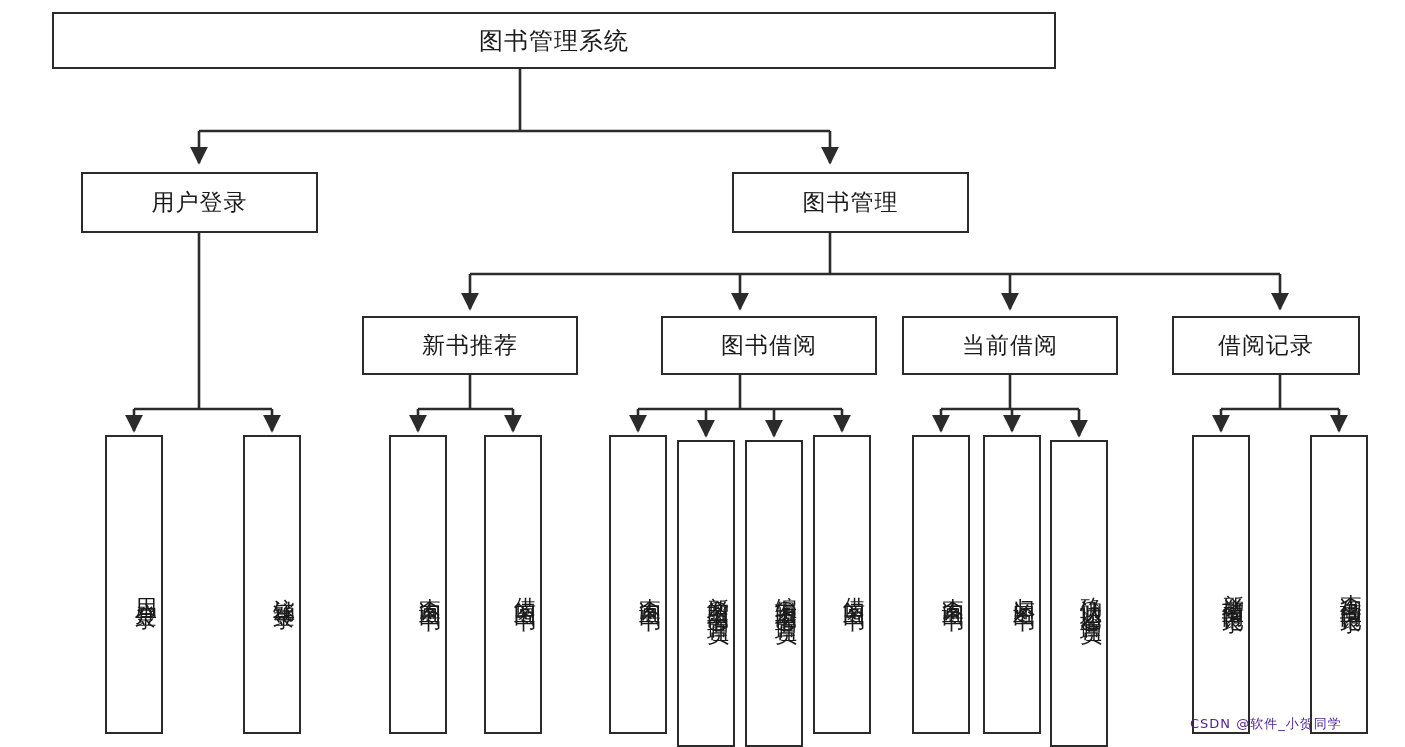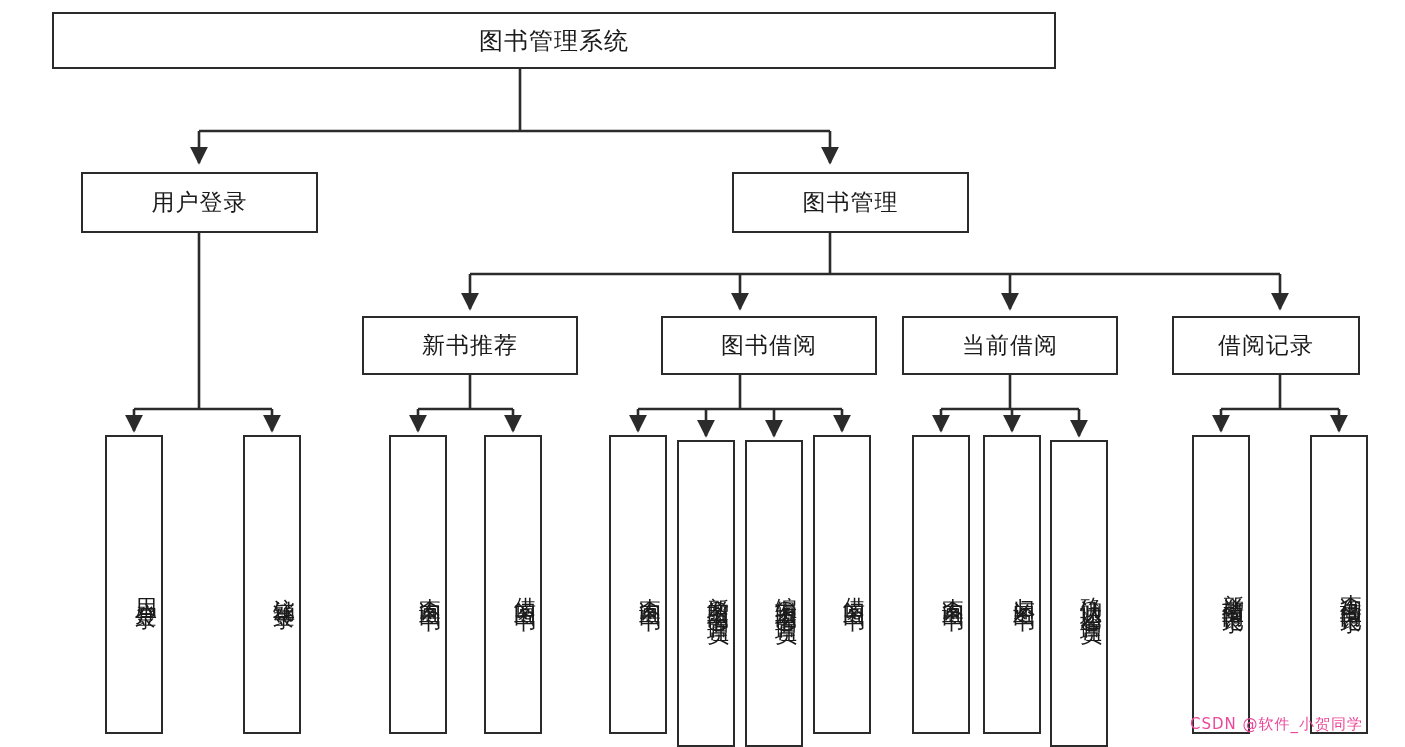--- a/index.html
+++ b/index.html
@@ -22,22 +22,22 @@
     text-orientation:upright;
     font-size:22px;
     letter-spacing:4px;
     padding-top:6px;
     align-items:flex-start;
     justify-content:center;
   }
   #root-node{ font-size:24px; }
   .watermark{
     position:absolute;
-    color:#ec4899;
-    font-size:15px;
+    color:#4c1d95;
+    font-size:13px;
     letter-spacing:1px;
     white-space:nowrap;
   }
 </style>
 </head>
 <body>
 
 <div id="canvas">
 
   <svg class="edges" viewBox="0 0 1405 747" xmlns="http://www.w3.org/2000/svg">

